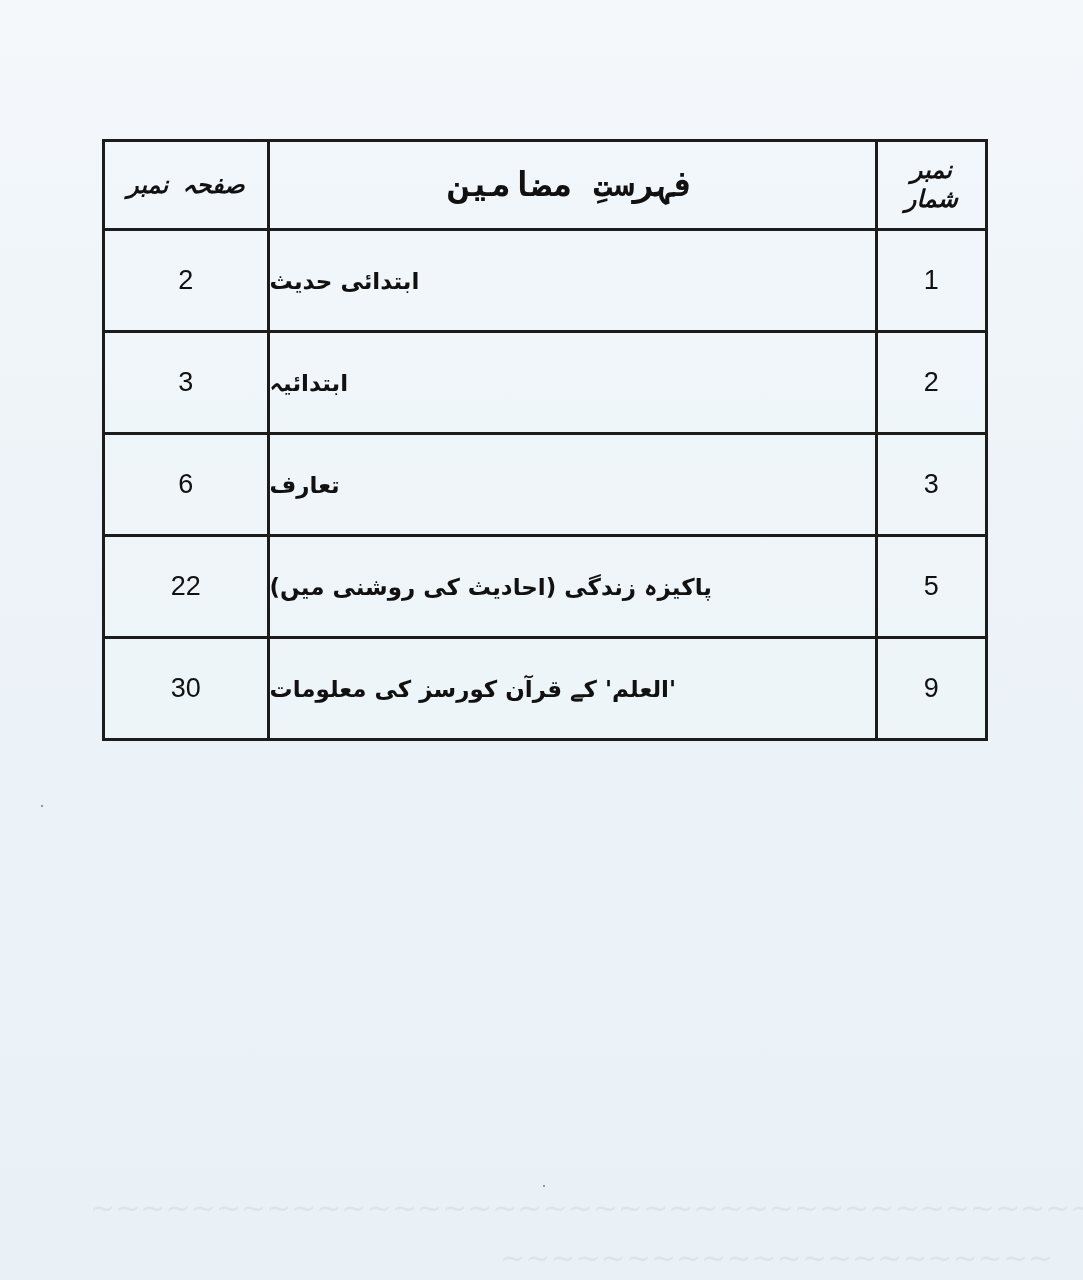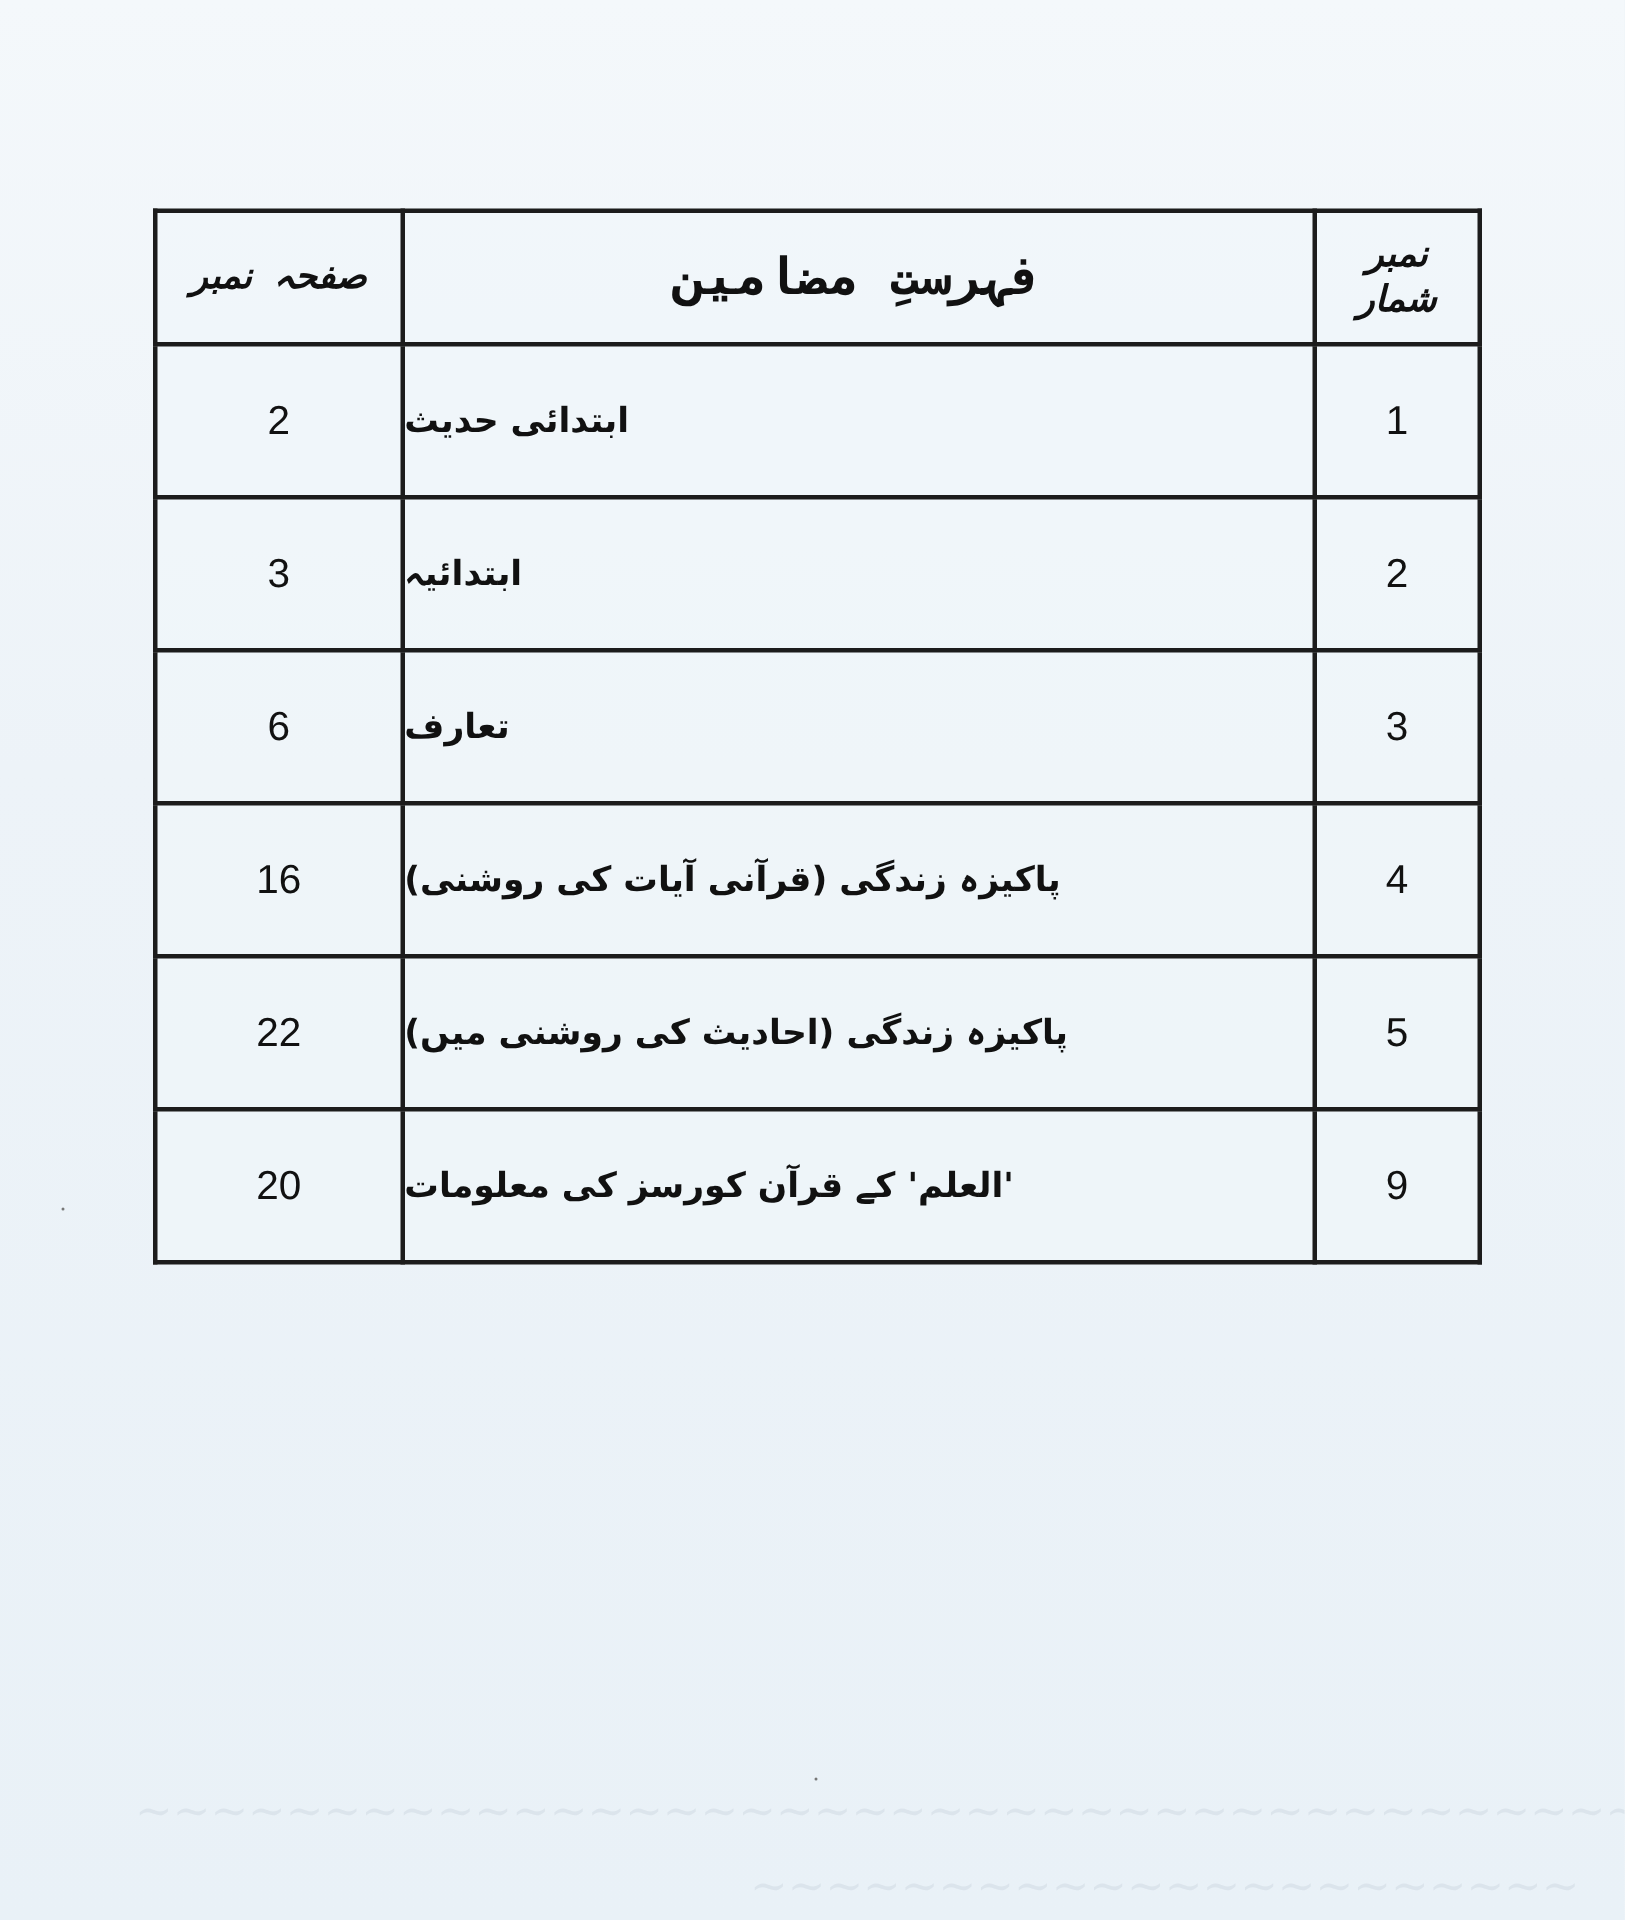--- a/index.html
+++ b/index.html
@@ -115,29 +115,24 @@
         <td class="cell-page">3</td>
         <td class="cell-title">ابتدائیہ</td>
         <td class="cell-num">2</td>
       </tr>
       <tr>
         <td class="cell-page">6</td>
         <td class="cell-title">تعارف</td>
         <td class="cell-num">3</td>
       </tr>
       <tr>
-        <td class="cell-page">16</td>
-        <td class="cell-title">پاکیزہ زندگی (قرآنی آیات کی روشنی)</td>
-        <td class="cell-num">4</td>
-      </tr>
-      <tr>
         <td class="cell-page">22</td>
         <td class="cell-title">پاکیزہ زندگی (احادیث کی روشنی میں)</td>
         <td class="cell-num">5</td>
       </tr>
       <tr>
-        <td class="cell-page">20</td>
+        <td class="cell-page">30</td>
         <td class="cell-title">'العلم' کے قرآن کورسز کی معلومات</td>
         <td class="cell-num">9</td>
       </tr>
     </tbody>
   </table>
 </div>
 
 </body></html>

